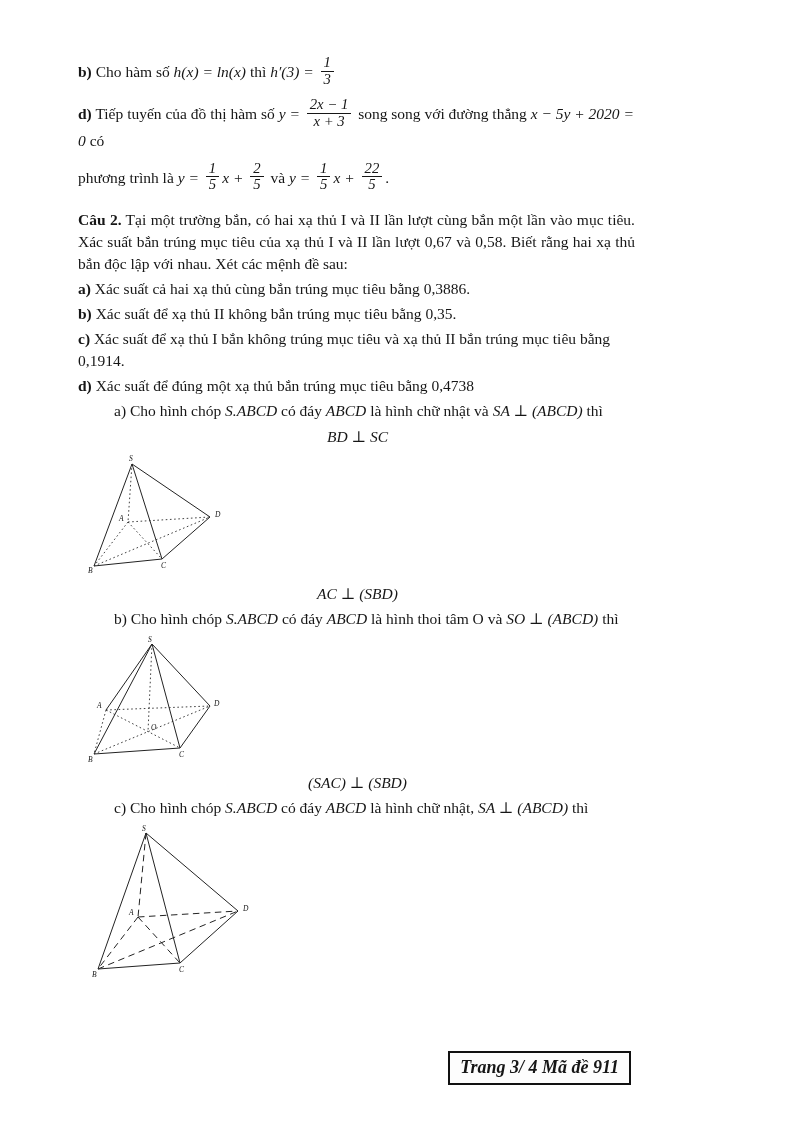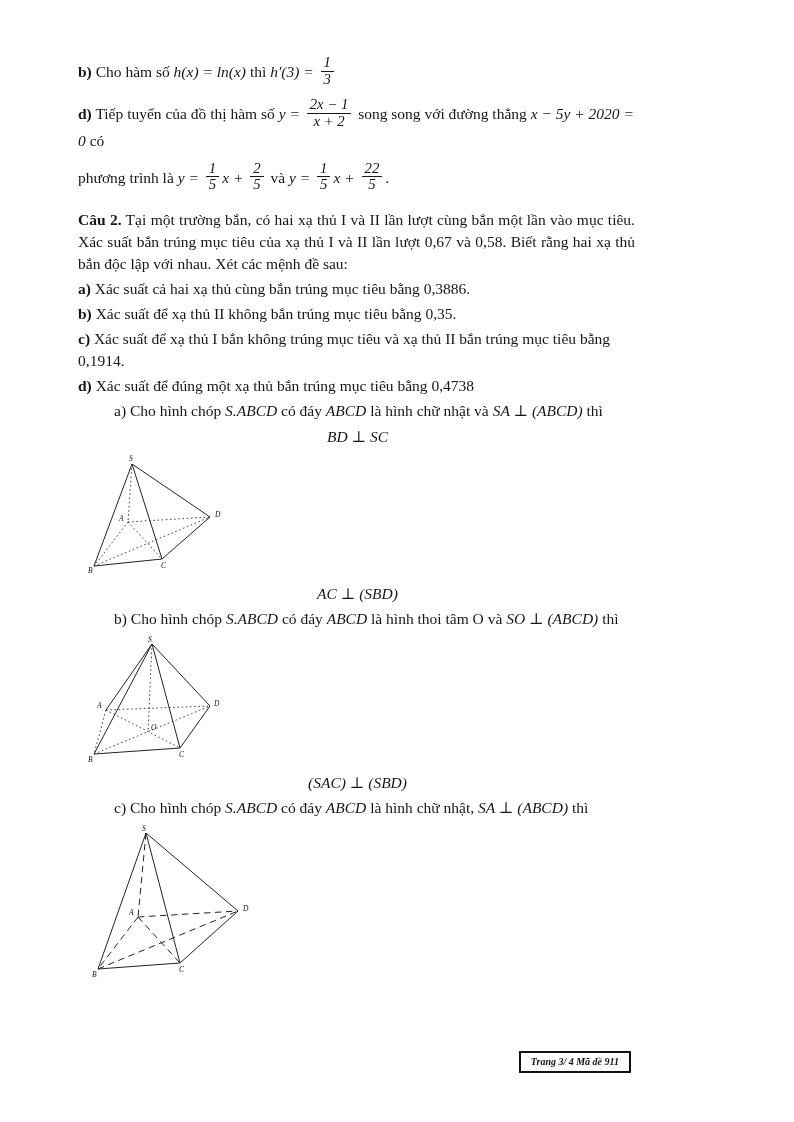--- a/index.html
+++ b/index.html
@@ -25,34 +25,34 @@
   .frac .fd { display:block; border-top:1.3px solid #161616; padding:0 3px; }
   .diagram { margin:6px 0 4px 10px; }
   .diagram svg { display:block; }
   .diagram line.solid { stroke:#232323; stroke-width:1; }
   .diagram line.dot { stroke:#2c2c2c; stroke-width:0.9; stroke-dasharray:1.6,2.6; }
   .diagram line.dash { stroke:#232323; stroke-width:1; stroke-dasharray:6.5,4.5; }
   .diagram text { font-family:"Liberation Serif","DejaVu Serif",serif; font-size:7.5px; fill:#161616; font-style:italic; }
   .footer-box {
     position:absolute; top:1051px; right:72px;
     border:2px solid #111; padding:2px 10px;
-    font-weight:bold; font-style:italic; font-size:10px;
+    font-weight:bold; font-style:italic; font-size:18px;
     background:#fdfdfd;
   }
 </style>
 </head>
 <body>
 
 <div class="sheet">
   <div class="content">
 
     <p class="line tall"><span class="lbl">b)</span><span> Cho hàm số </span><span class="m">h(x) = ln(x)</span><span> thì </span><span class="m">h′(3) = </span><span class="frac"><span class="fn">1</span><span class="fd">3</span></span></p>
 
 
-    <p class="line tall"><span class="lbl">d)</span><span> Tiếp tuyến của đồ thị hàm số </span><span class="m">y = </span><span class="frac"><span class="fn">2x − 1</span><span class="fd">x + 2</span></span><span> song song với đường thẳng </span><span class="m">x − 5y + 2020 = 0</span><span> có</span></p>
+    <p class="line tall"><span class="lbl">d)</span><span> Tiếp tuyến của đồ thị hàm số </span><span class="m">y = </span><span class="frac"><span class="fn">2x − 1</span><span class="fd">x + 3</span></span><span> song song với đường thẳng </span><span class="m">x − 5y + 2020 = 0</span><span> có</span></p>
 
     <p class="line tall"><span>phương trình là </span><span class="m">y = </span><span class="frac"><span class="fn">1</span><span class="fd">5</span></span><span class="m">x + </span><span class="frac"><span class="fn">2</span><span class="fd">5</span></span><span> và </span><span class="m">y = </span><span class="frac"><span class="fn">1</span><span class="fd">5</span></span><span class="m">x + </span><span class="frac"><span class="fn">22</span><span class="fd">5</span></span><span>.</span></p>
 
     <p class="line just"><span class="lbl">Câu 2.</span><span> Tại một trường bắn, có hai xạ thủ I và II lần lượt cùng bắn một lần vào mục tiêu. Xác suất bắn trúng mục tiêu của xạ thủ I và II lần lượt 0,67 và 0,58. Biết rằng hai xạ thủ bắn độc lập với nhau. Xét các mệnh đề sau:</span></p>
     <p class="line"><span class="lbl">a)</span><span> Xác suất cả hai xạ thủ cùng bắn trúng mục tiêu bằng 0,3886.</span></p>
     <p class="line"><span class="lbl">b)</span><span> Xác suất để xạ thủ II không bắn trúng mục tiêu bằng 0,35.</span></p>
     <p class="line"><span class="lbl">c)</span><span> Xác suất để xạ thủ I bắn không trúng mục tiêu và xạ thủ II bắn trúng mục tiêu bằng 0,1914.</span></p>
     <p class="line"><span class="lbl">d)</span><span> Xác suất để đúng một xạ thủ bắn trúng mục tiêu bằng 0,4738</span></p>
 
 

